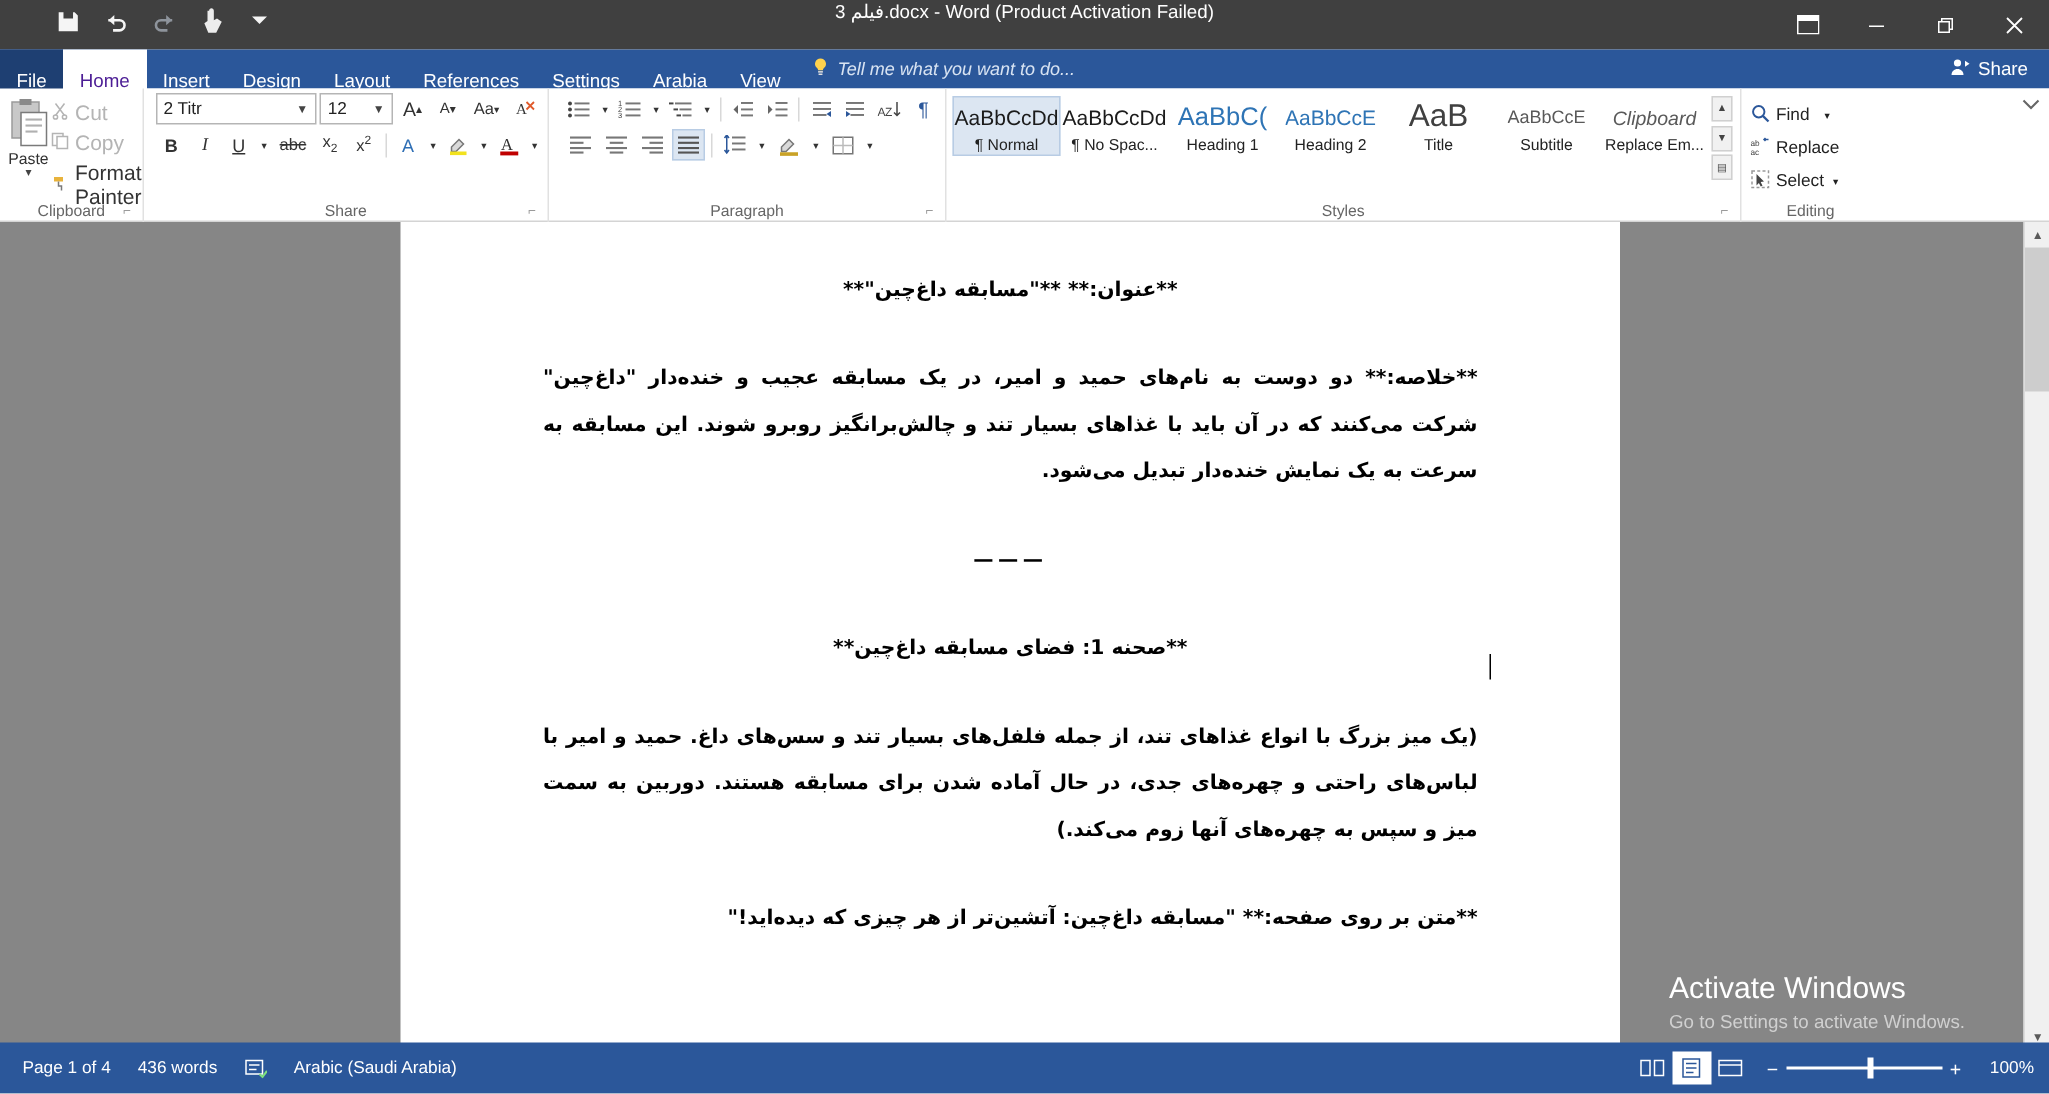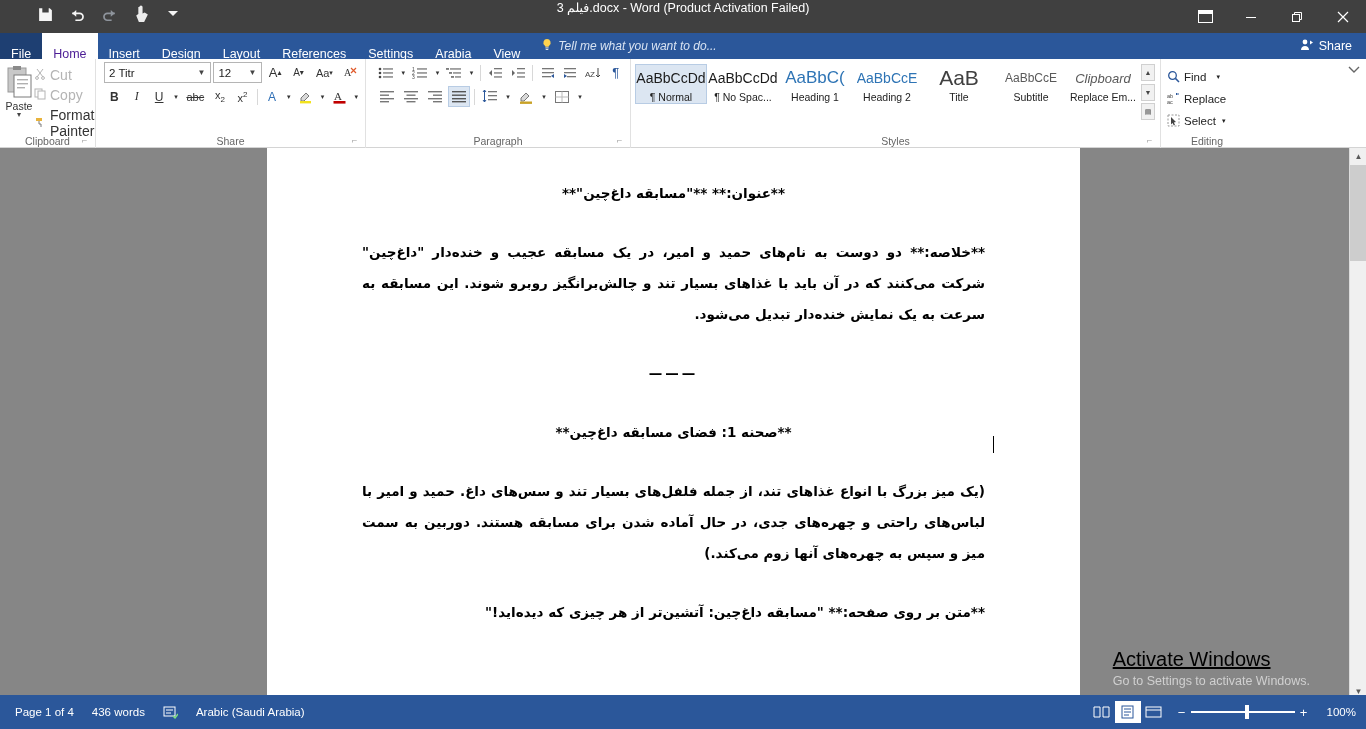--- a/index.html
+++ b/index.html
@@ -154,21 +154,21 @@
   
   .caret-doc {
     position: absolute; left: 726px; top: 288px; width: 1px; height: 17px; background: #000;
   }
 
   
   .watermark {
     position: absolute; right: 56px; bottom: 12px; text-align: left; color: #cfcfcf;
     pointer-events: none;
   }
-  .watermark .l1 { font-size: 20px; color: #000000; text-decoration: underline; }
+  .watermark .l1 { font-size: 20px; color: #ffffff; }
   .watermark .l2 { font-size: 12.5px; color: #d0d0d0; margin-top: 3px; }
 
   
   .vscroll {
     position: absolute; right: 0; top: 0; bottom: 0; width: 17px; background: #f0f0f0;
     border-left: 1px solid #dcdcdc;
   }
   .vs-btn {
     width: 17px; height: 17px; display: flex; align-items: center; justify-content: center;
     font-size: 8px; color: #5a5a5a; background: #f0f0f0;

